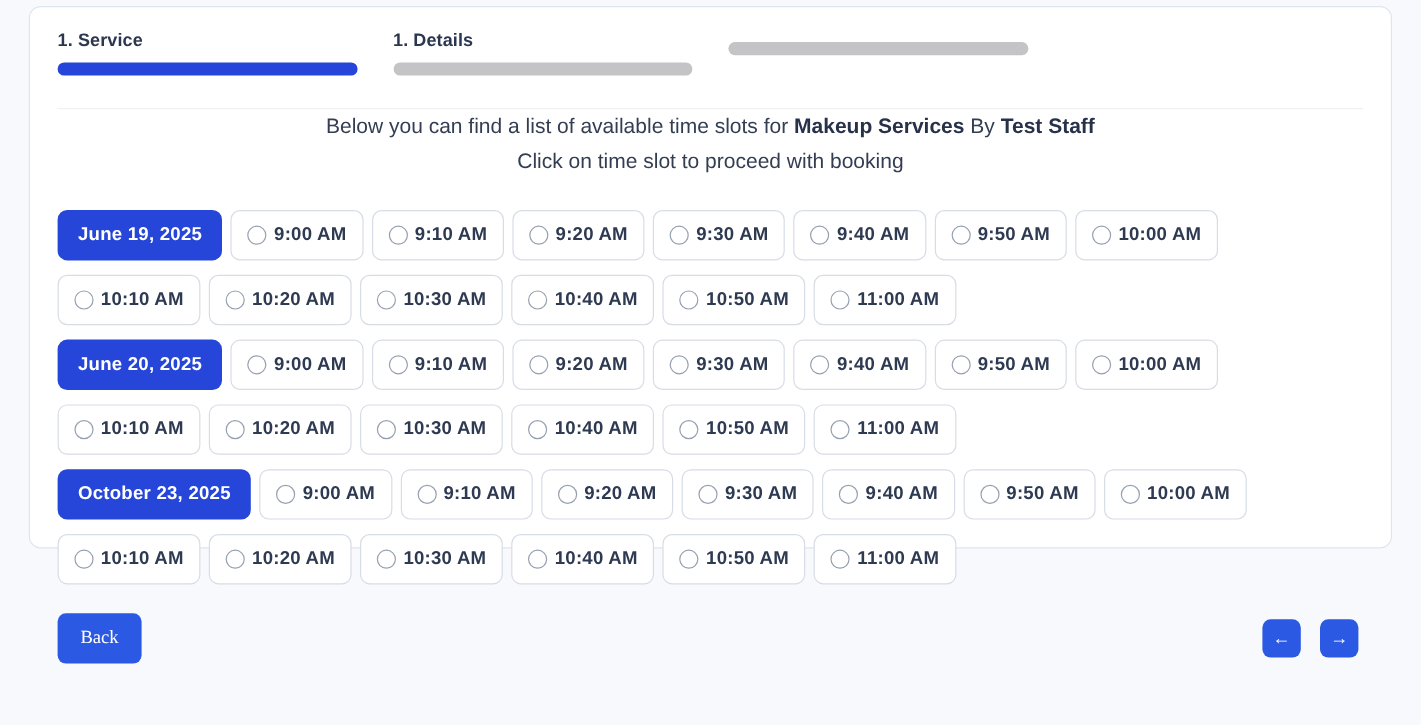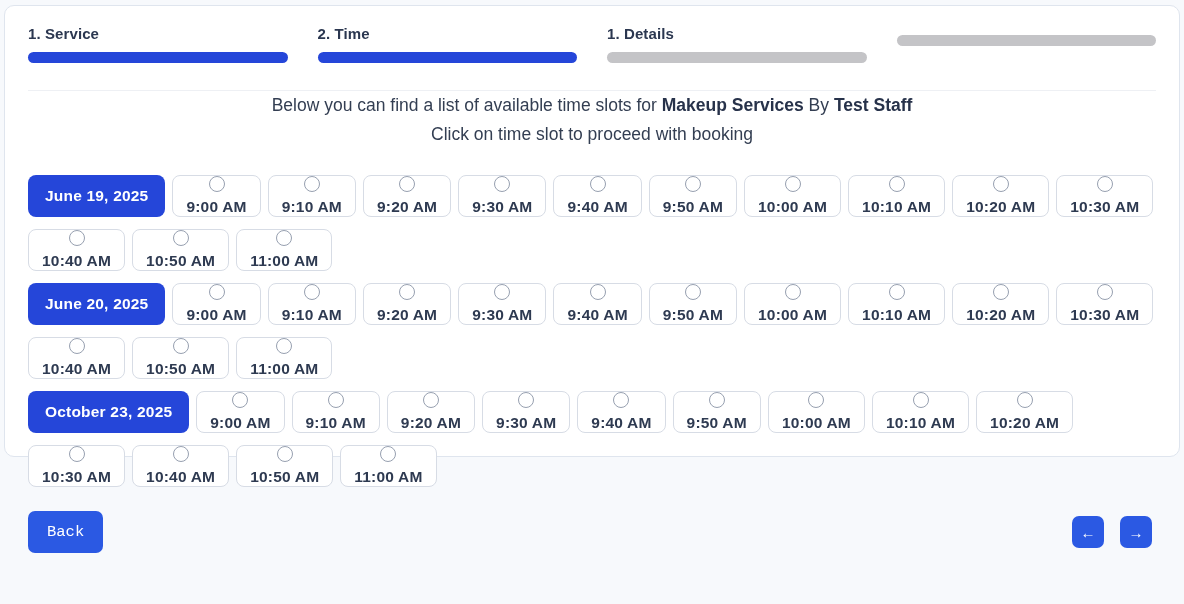--- a/index.html
+++ b/index.html
@@ -4,21 +4,21 @@
 <style>
   * { box-sizing: border-box; }
   html, body { margin: 0; padding: 0; }
   body {
     width: 1184px; height: 604px;
     background: #f7f9fc;
     font-family: "Liberation Sans", sans-serif;
     color: #2b3750;
     overflow: hidden;
   }
-  .page { width: 1184px; height: 464px; padding: 5px 4px 7px; }
+  .page { width: 1184px; height: 464px; padding: 5px 24px 7px; }
   .card {
     background: #ffffff;
     border: 1px solid #dfe5ee;
     border-radius: 10px;
     width: 100%; height: 100%;
     padding: 19px 23px 0;
   }
 
   
   .stepper {
@@ -76,21 +76,20 @@
     background: #ffffff;
     border: 1px solid #d7dce5;
     border-radius: 8px;
     height: 42px;
     display: inline-flex;
     align-items: center;
     gap: 6px;
     padding: 0 13px;
     cursor: pointer;
     font-family: inherit;
-    flex-direction: column;
   }
   .radio {
     width: 16px; height: 16px;
     border: 1.5px solid #97a0b0;
     border-radius: 50%;
     background: #fff;
     flex: 0 0 auto;
   }
   .slot-label {
     font-size: 15.5px;
@@ -108,21 +107,21 @@
     align-items: center;
   }
   .btn-back {
     background: var(--button-blue, #2b59e3);
     color: #ffffff;
     border: none;
     border-radius: 7px;
     padding: 0 19px;
     height: 42px;
     font-size: 15.5px;
-    font-family: Liberation Mono, monospace;
+    font-family: Liberation Serif, serif;
     cursor: pointer;
   }
   .nav-arrows { display: flex; gap: 16px; padding-right: 4px; }
   .btn-arrow {
     width: 32px; height: 32px;
     border: none;
     border-radius: 7px;
     background: var(--button-blue, #2b59e3);
     color: #ffffff;
     font-size: 15px;
@@ -139,24 +138,20 @@
 
 <div class="page">
   <div class="card">
 
     <div class="stepper" id="stepper">
   <div class="step">
     <div class="step-label">1. Service</div>
     <div class="step-bar active"></div>
   </div>
 
-  <div class="step">
-    <div class="step-label">2. Time</div>
-    <div class="step-bar active"></div>
-  </div>
 
   <div class="step">
     <div class="step-label">1. Details</div>
     <div class="step-bar"></div>
   </div>
 
   <div class="step">
     <div class="step-bar"></div>
   </div>
 </div>

